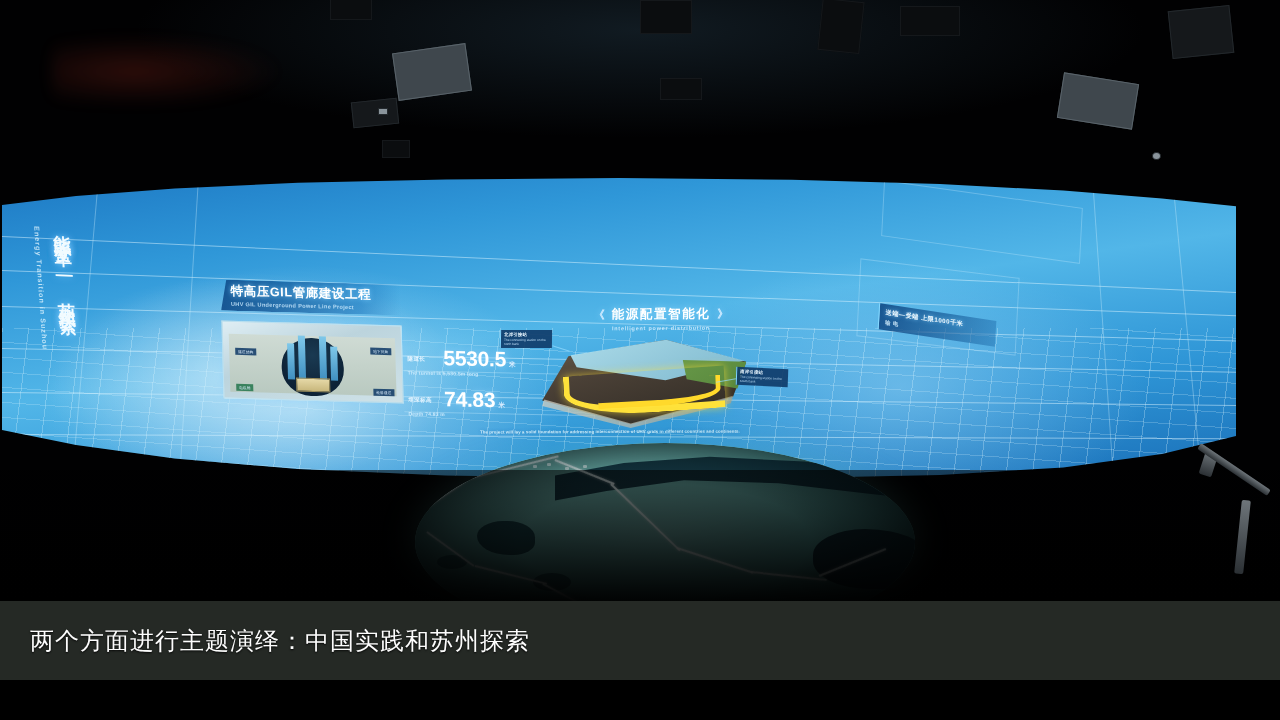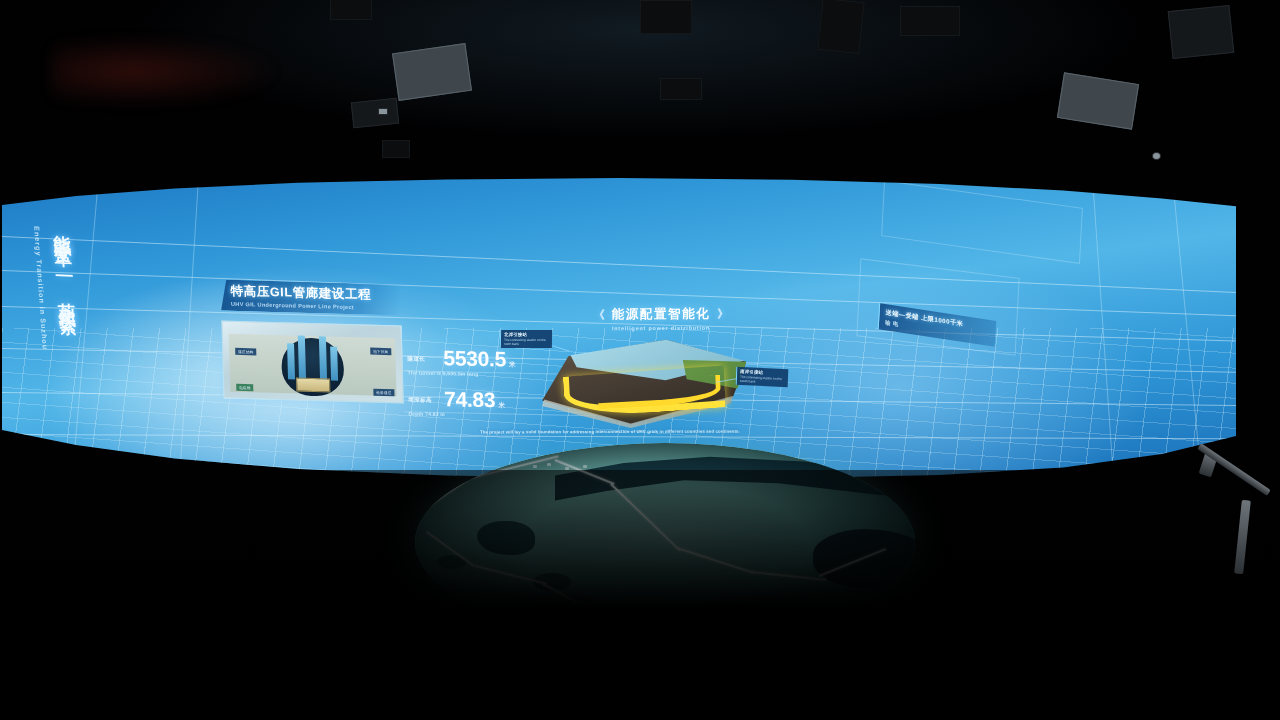--- a/index.html
+++ b/index.html
@@ -387,15 +387,18 @@
 
     <div class="mp-shade"></div>
   </div>
 
   <div class="floor-dark"></div>
 
   <div class="rail" style="left:1202px;top:452px;width:13px;height:24px;transform:rotate(18deg);"></div>
   <div class="rail" style="left:1192px;top:466px;width:84px;height:7px;transform:rotate(34deg);"></div>
   <div class="rail" style="left:1238px;top:500px;width:9px;height:74px;transform:rotate(6deg);"></div>
 
+  <div id="subbar">
+    <div id="subtext">两个方面进行主题演绎：中国实践和苏州探索</div>
+  </div>
   <div id="bottomblack"></div>
 
 </div>
 
 </body></html>

